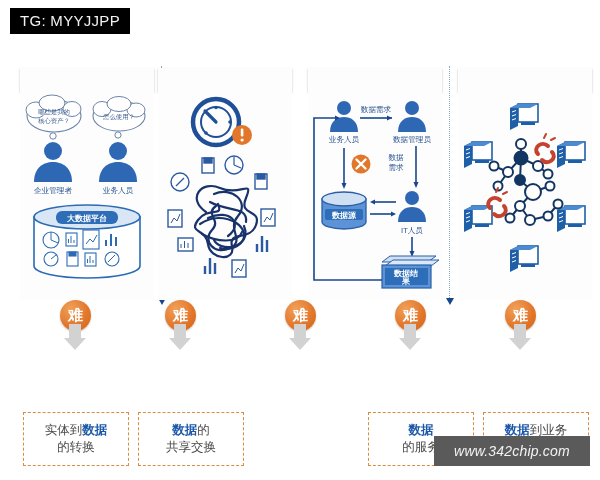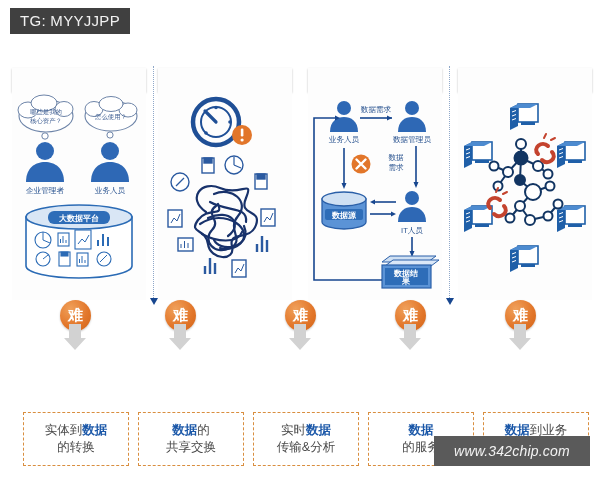--- a/index.html
+++ b/index.html
@@ -7,38 +7,38 @@
     width:600px;height:480px;position:relative;overflow:hidden;
     background:#ffffff;
     font-family:"Liberation Sans","DejaVu Sans",sans-serif;
     -webkit-font-smoothing:antialiased;
   }
   #canvas{position:absolute;left:0;top:0;width:600px;height:480px;}
 
   
   #tg-tag{
     position:absolute;left:10px;top:8px;
-    background:#404040;color:#f2f2f2;
+    background:#000000;color:#f2f2f2;
     font-size:15px;line-height:26px;height:26px;
     padding:0 10px;white-space:nowrap;letter-spacing:.3px;
   }
 
   
   #watermark{
     position:absolute;left:434px;top:436px;
     background:#5a5a5a;color:#f3f3f3;
     font-size:14px;line-height:30px;height:30px;width:156px;
     text-align:center;white-space:nowrap;letter-spacing:.2px;font-style:italic;
   }
 
   
   #diagram{position:absolute;left:0;top:60px;width:600px;height:360px;}
 
   .col{position:absolute;top:0;width:150px;height:300px;}
-  .col-1{left:4px;text-align:right;}
+  .col-1{left:12px;text-align:right;}
   .col-2{left:150px;}
   .col-3{left:300px;}
   .col-4{left:450px;}
 
   .col-body{
     position:absolute;left:8px;top:8px;width:134px;height:232px;
     background:#fdfdfd;
   }
 
   
@@ -403,24 +403,20 @@
     </div>
 
     <div class="outbox" style="left:23px;">
       <span class="ln"><span>实体到</span><b>数据</b><span></span></span>
       <span class="ln">的转换</span>
     </div>
     <div class="outbox" style="left:138px;">
       <span class="ln"><span></span><b>数据</b><span>的</span></span>
       <span class="ln">共享交换</span>
     </div>
-    <div class="outbox" style="left:253px;">
-      <span class="ln"><span>实时</span><b>数据</b><span></span></span>
-      <span class="ln">传输&amp;分析</span>
-    </div>
     <div class="outbox" style="left:368px;">
       <span class="ln"><span></span><b>数据</b><span></span></span>
       <span class="ln">的服务</span>
     </div>
     <div class="outbox" style="left:483px;">
       <span class="ln"><span></span><b>数据</b><span>到业务</span></span>
       <span class="ln">价值</span>
     </div>
 
   </div>

